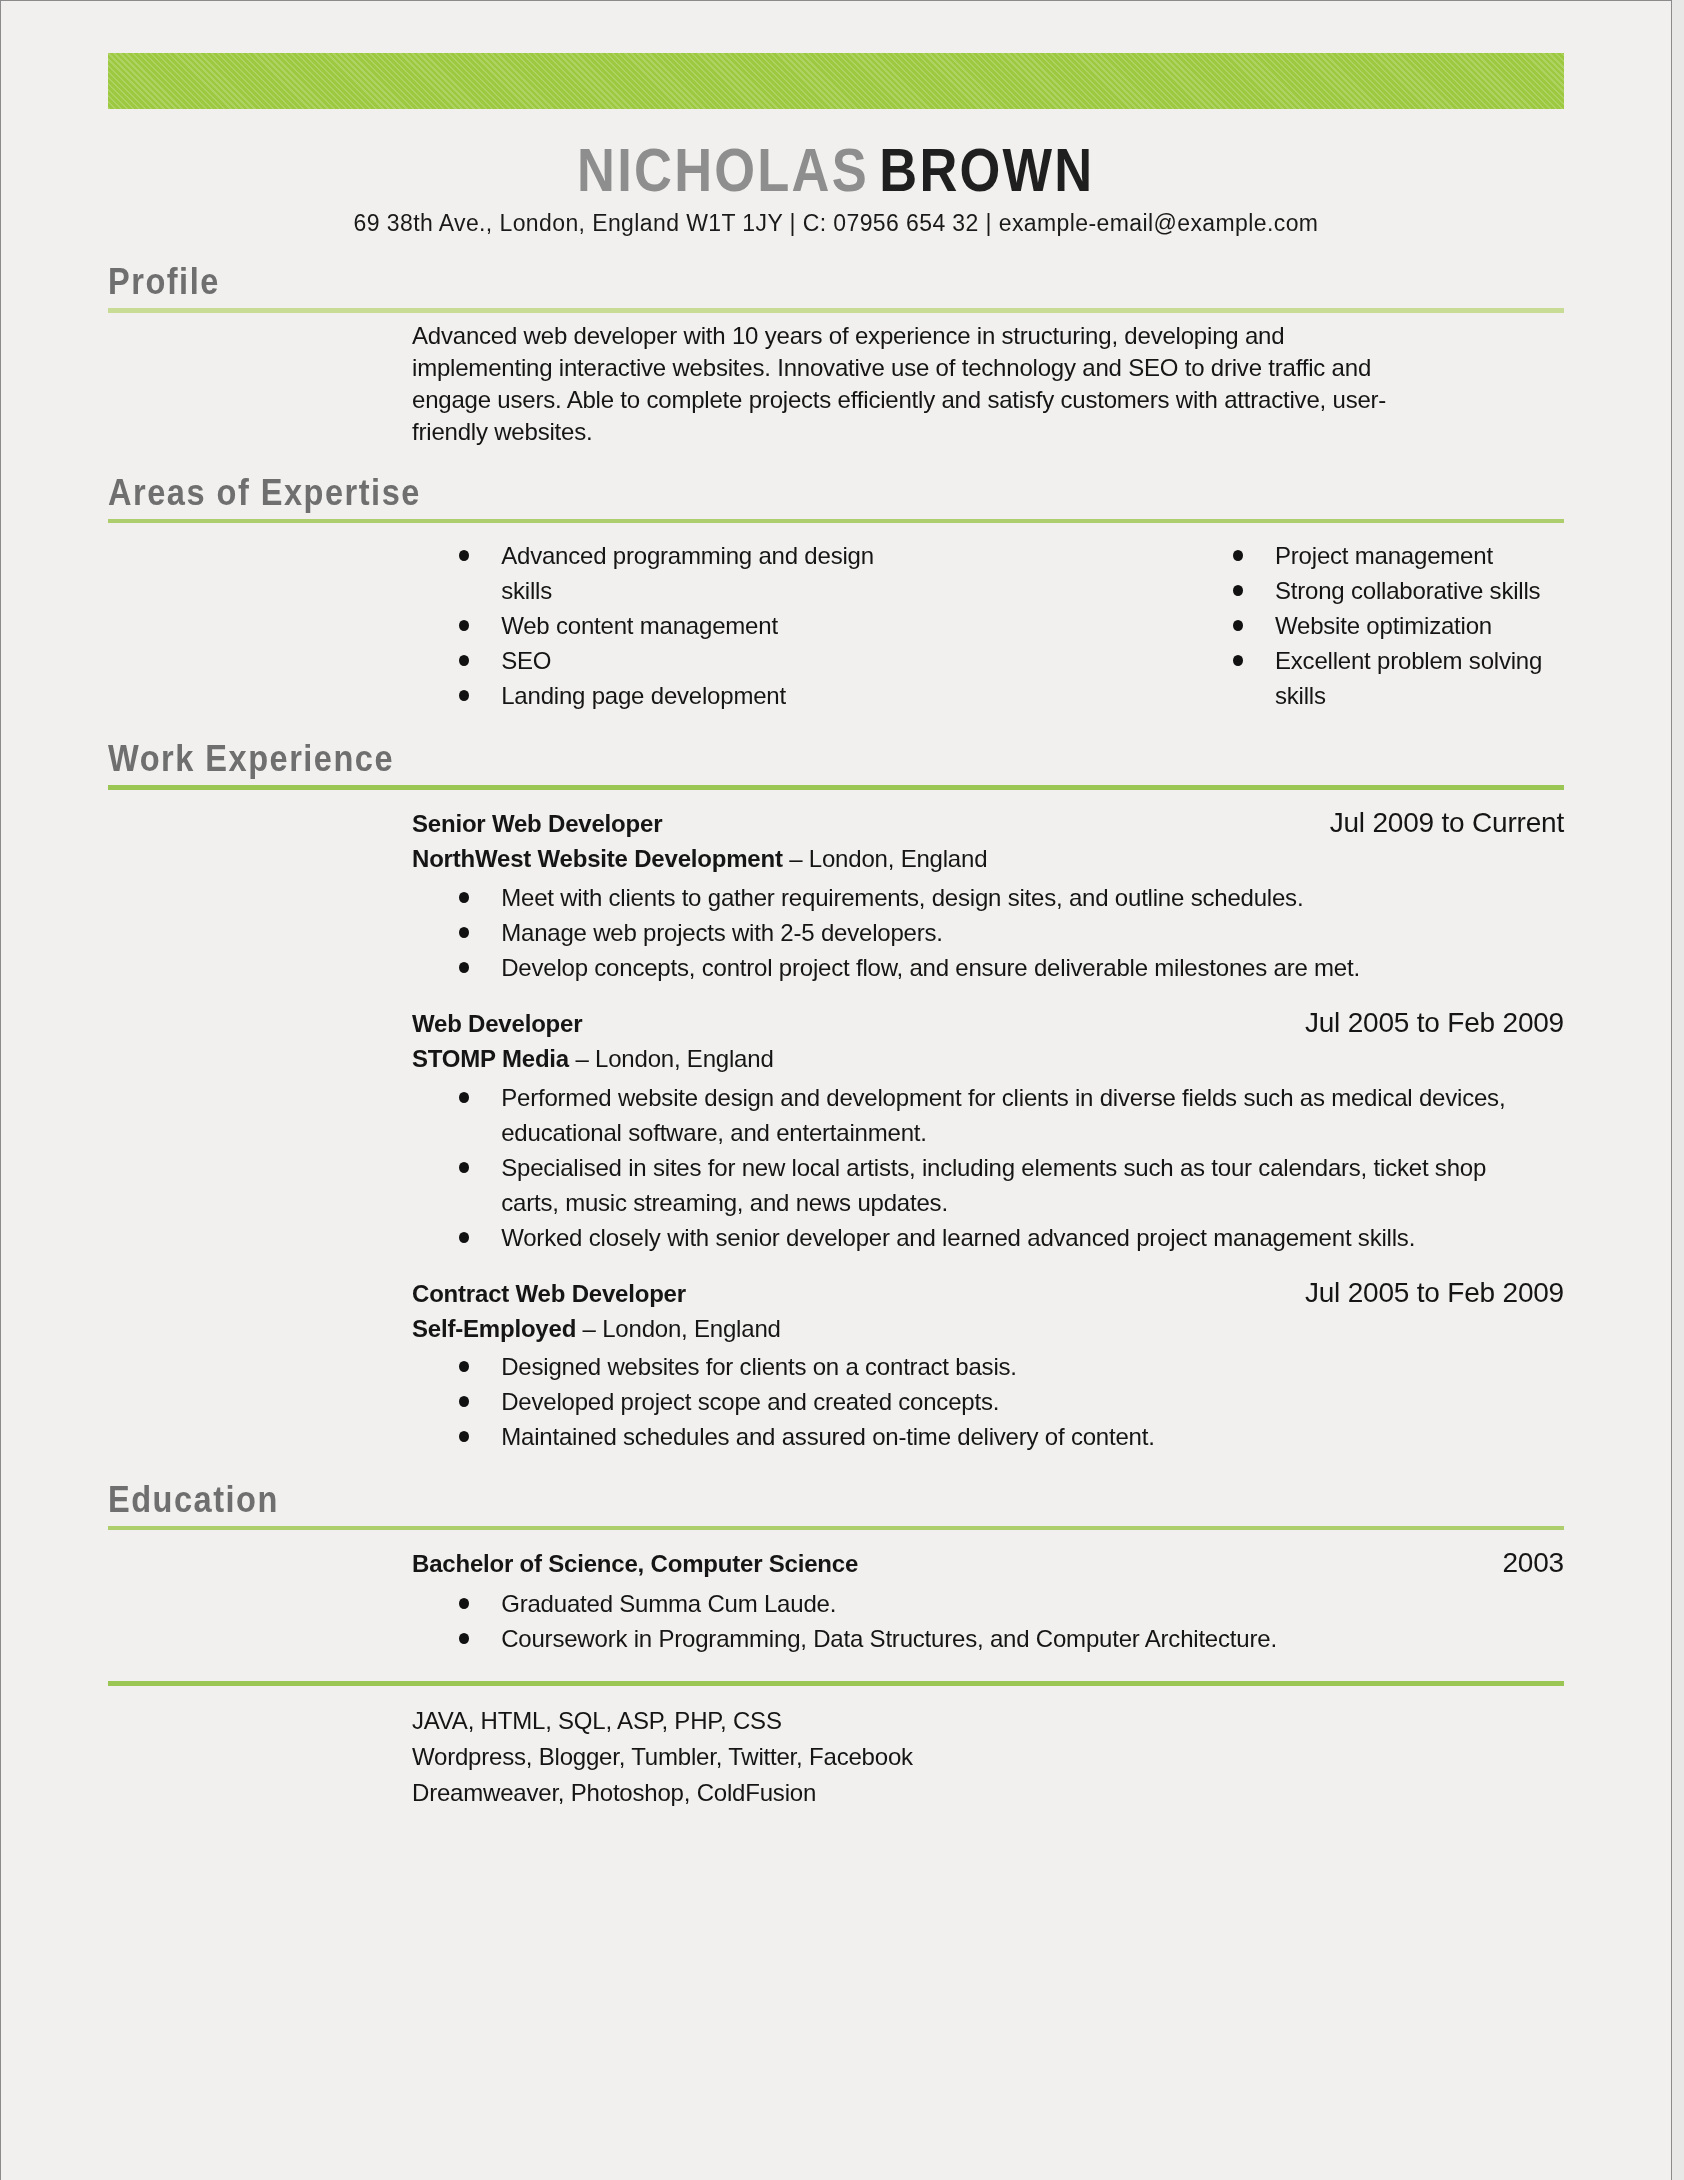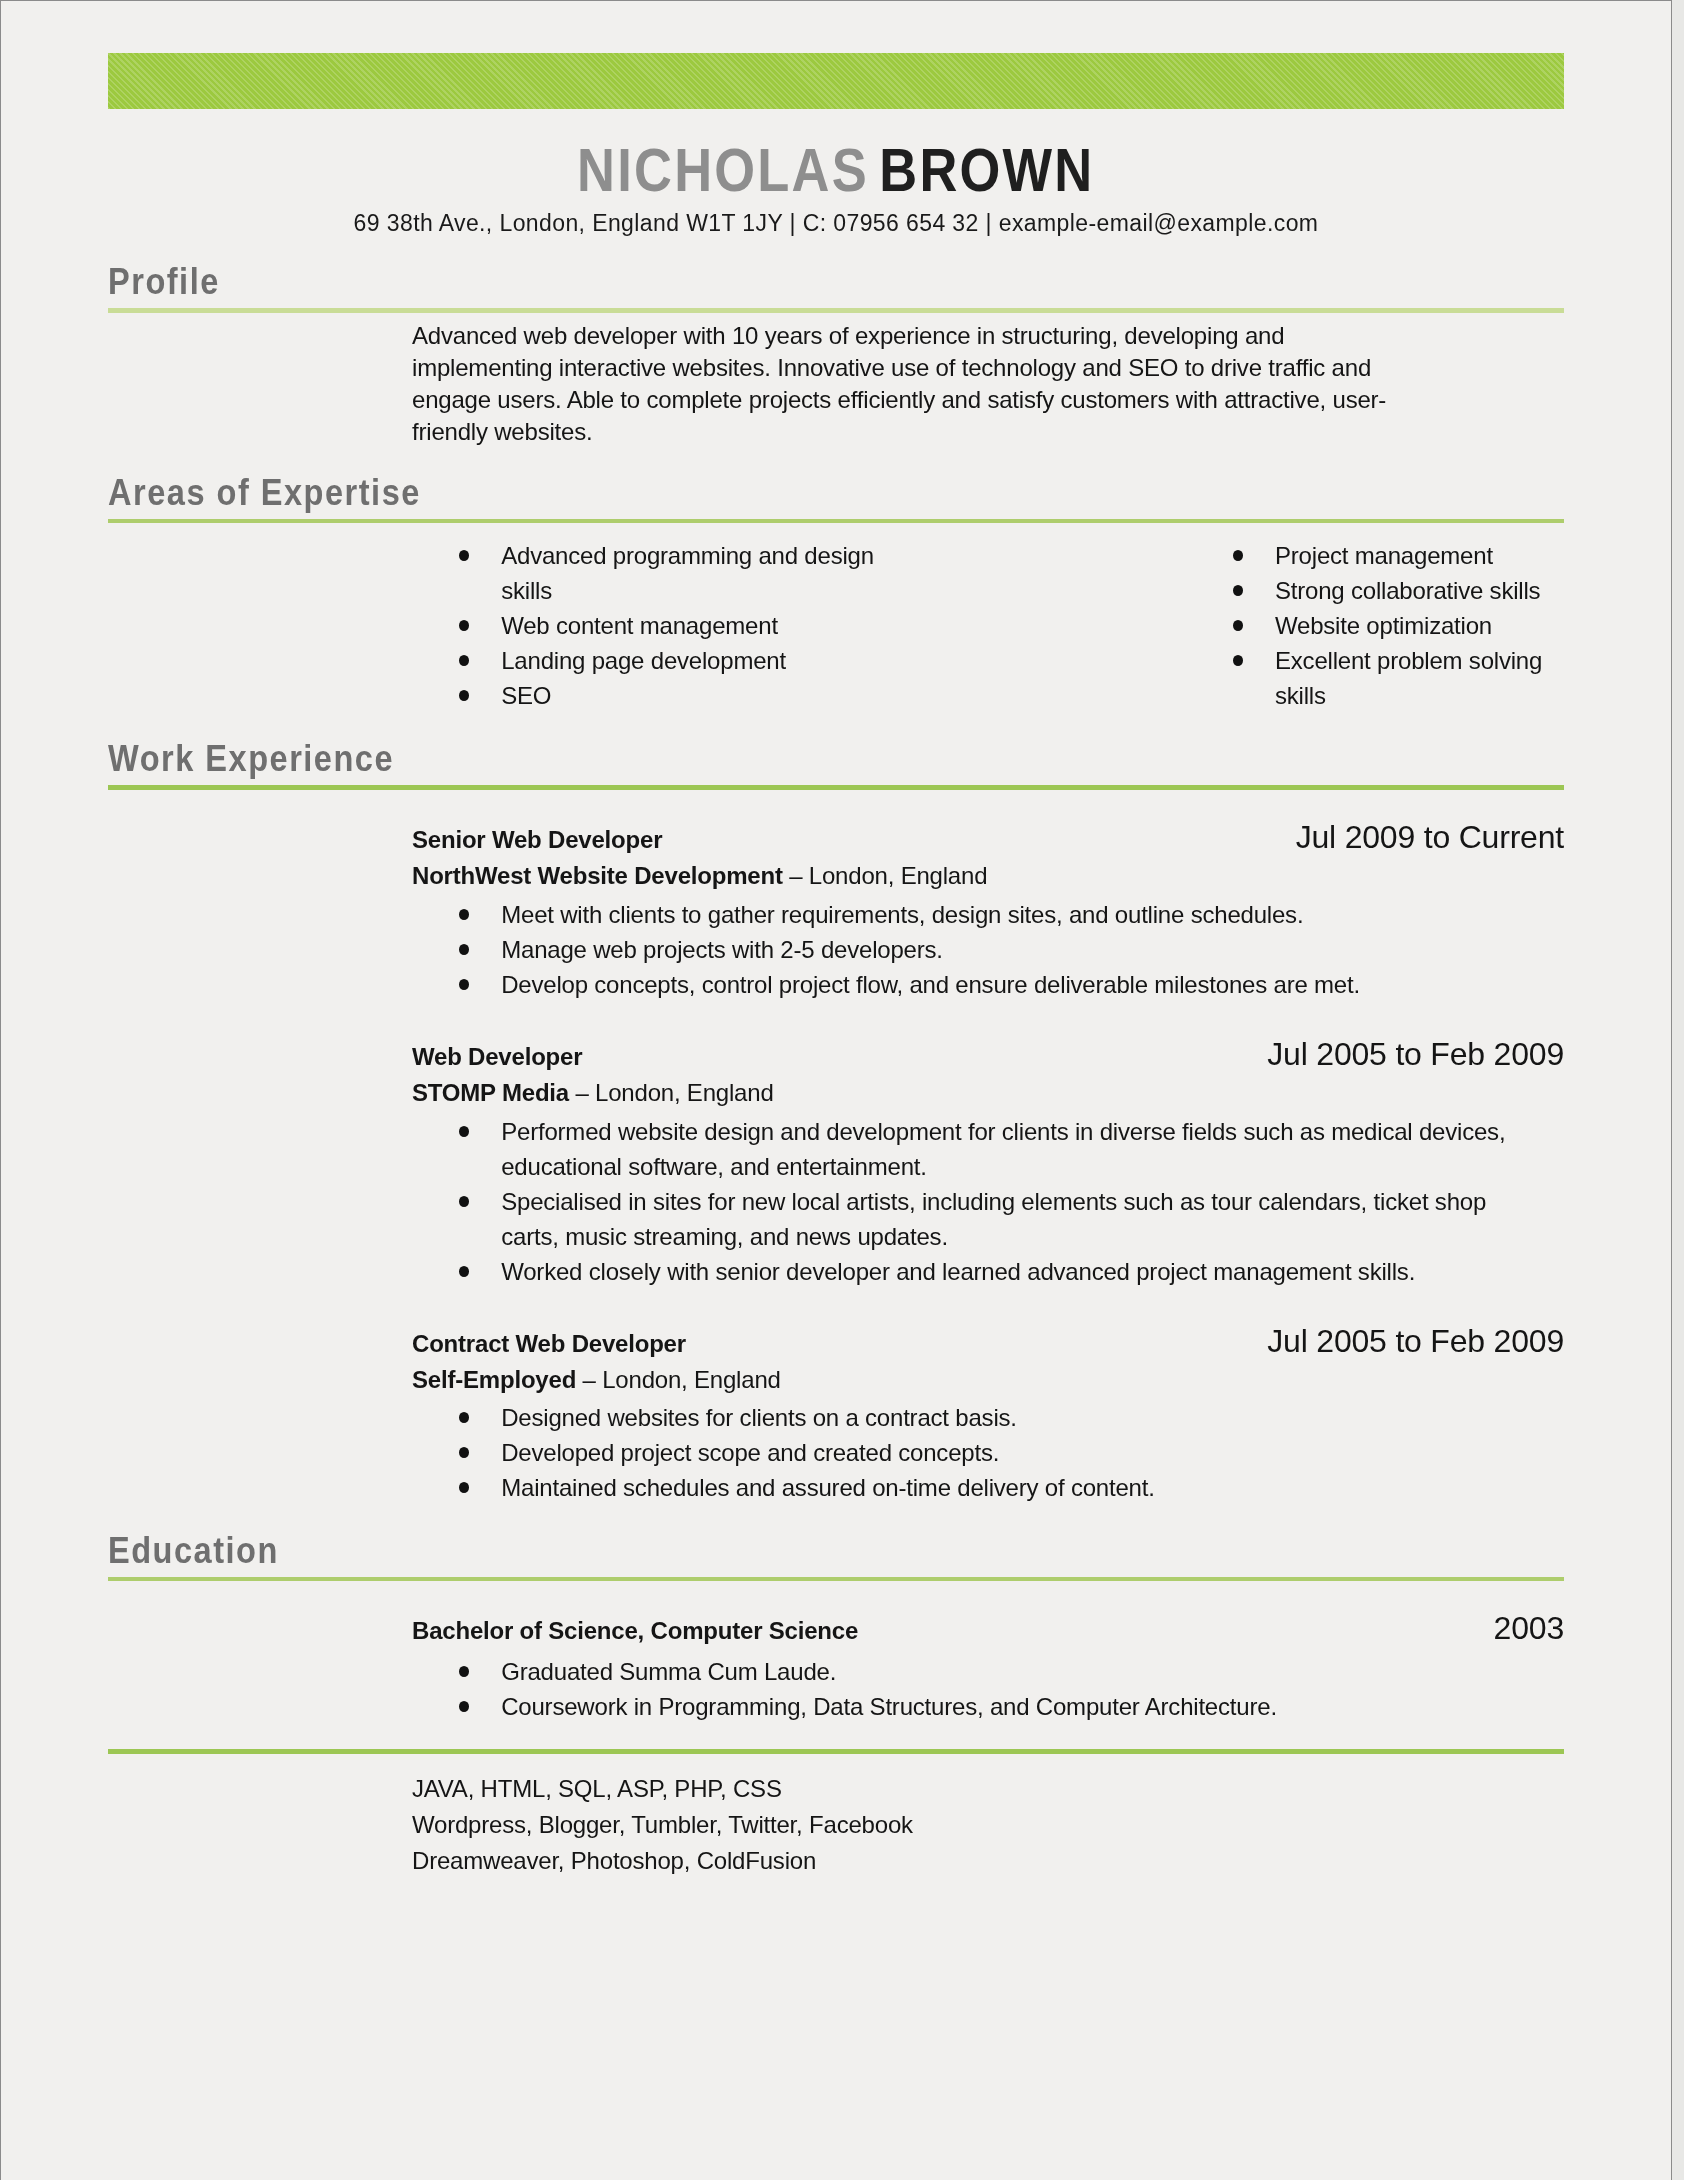--- a/index.html
+++ b/index.html
@@ -81,21 +81,21 @@
   .aoe-right { margin-left:112px; }
 
   .job { margin-top:22px; }
   .job-first { margin-top:17px; }
   .row-split {
     display:flex; justify-content:space-between; align-items:baseline;
     margin-left:304px;
     font-size:24px;
   }
   .role, .degree { font-weight:bold; letter-spacing:-0.2px; }
-  .dates, .year { font-size:32px; letter-spacing:-0.2px;margin-top:12px; }
+  .dates, .year { font-size:28px; letter-spacing:-0.2px; }
   .company-line { margin-left:304px; margin-top:6px; font-size:24px; letter-spacing:-0.2px; }
   .company { font-weight:bold; }
   .job ul.blist, .edu ul.blist { margin-top:6.8px; }
   .job li .txt, .edu li .txt { max-width:1014px; }
 
   .skills-lines { margin:17px 0 0 304px; font-size:24px; line-height:36px; letter-spacing:-0.2px; }
 </style>
 </head>
 <body>
 
@@ -122,25 +122,25 @@
           <li>
               <span class="dot"></span>
               <span class="txt">Advanced programming and design skills</span>
             </li>
           <li>
               <span class="dot"></span>
               <span class="txt">Web content management</span>
             </li>
           <li>
               <span class="dot"></span>
+              <span class="txt">SEO</span>
+            </li>
+          <li>
+              <span class="dot"></span>
               <span class="txt">Landing page development</span>
-            </li>
-          <li>
-              <span class="dot"></span>
-              <span class="txt">SEO</span>
             </li>
         </ul>
         <ul class="blist aoe-right">
           <li>
               <span class="dot"></span>
               <span class="txt">Project management</span>
             </li>
           <li>
               <span class="dot"></span>
               <span class="txt">Strong collaborative skills</span>

